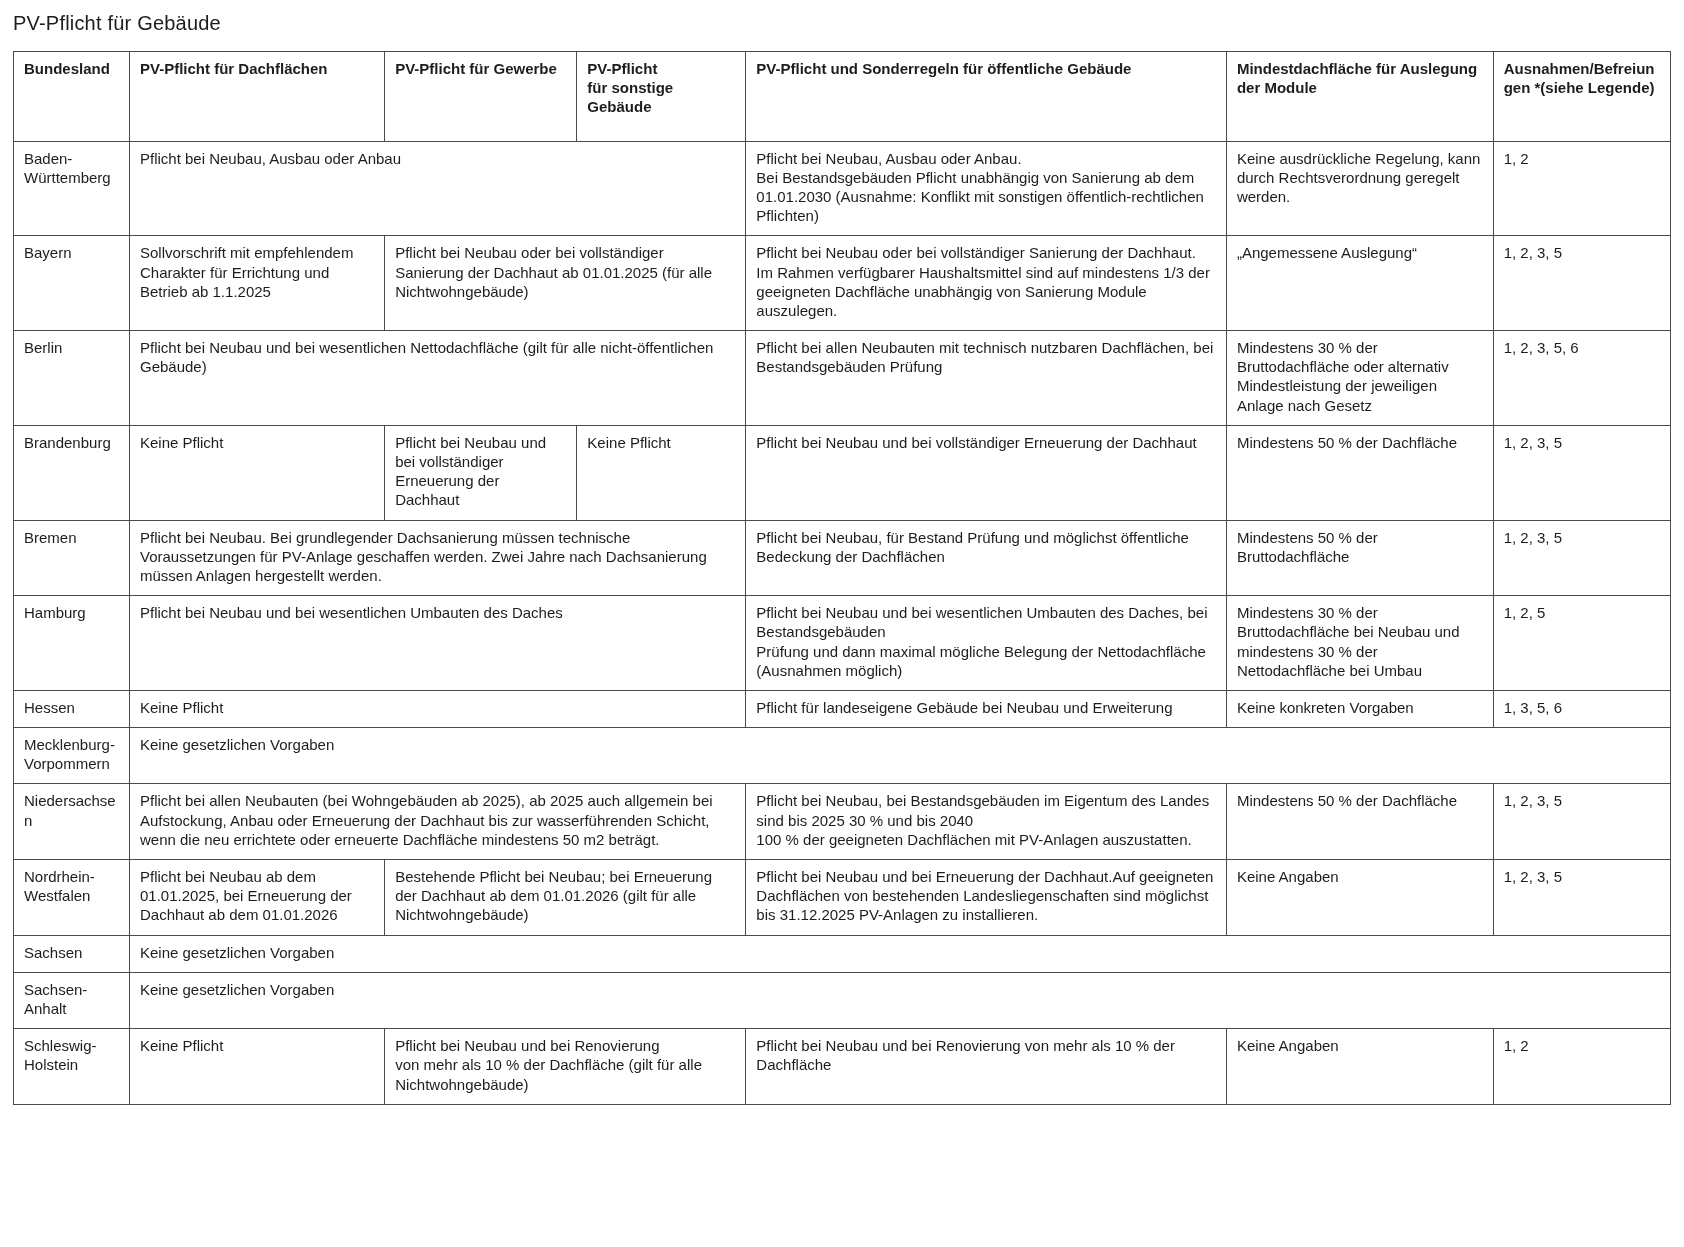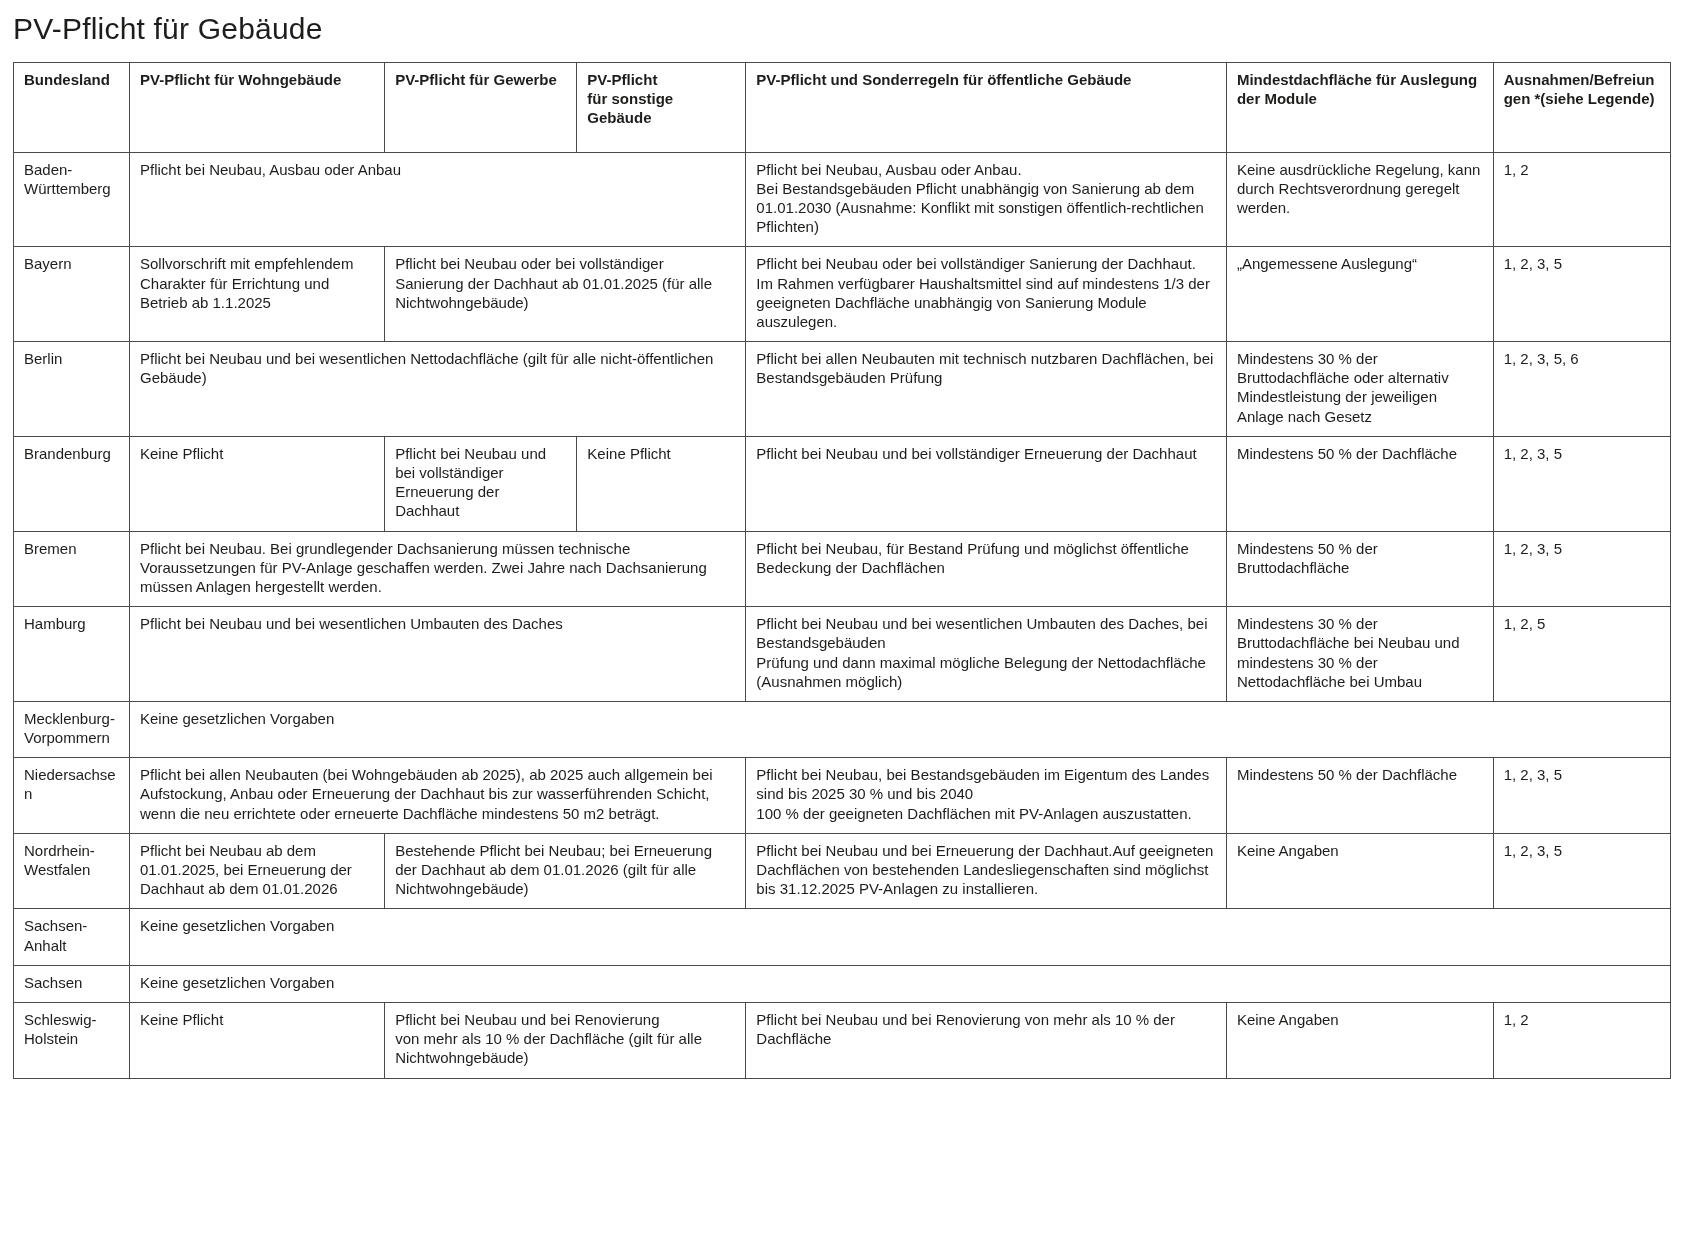--- a/index.html
+++ b/index.html
@@ -8,21 +8,21 @@
     background: #ffffff;
     color: #1d1d1b;
     font-family: "Liberation Sans", "DejaVu Sans", sans-serif;
   }
   .page {
     width: 1684px;
     box-sizing: border-box;
     padding: 8px 13px 20px 13px;
   }
   .page-title {
-    font-size: 30px;
+    font-size: 20px;
     font-weight: 400;
     letter-spacing: 0.2px;
     margin: 4px 0 16px 0;
     color: #1d1d1b;
   }
   table.pv-table {
     width: 1658px;
     border-collapse: collapse;
     table-layout: fixed;
     border-radius: 29px;
@@ -61,21 +61,21 @@
         <col class="c2">
         <col class="c3">
         <col class="c4">
         <col class="c5">
         <col class="c6">
         <col class="c7">
     </colgroup>
     <thead>
       <tr>
           <th>Bundesland</th>
-          <th>PV-Pflicht für Wohngebäude</th>
+          <th>PV-Pflicht für Dachflächen</th>
           <th>PV-Pflicht für Gewerbe</th>
           <th>PV-Pflicht
 für sonstige Gebäude</th>
           <th>PV-Pflicht und Sonderregeln für öffentliche Gebäude</th>
           <th>Mindestdachfläche für Auslegung der Module</th>
           <th>Ausnahmen/Befreiungen *(siehe Legende)</th>
         </tr>
     </thead>
     <tbody>
         <tr>
@@ -120,45 +120,52 @@
         </tr>
         <tr>
           <td>Hamburg</td>
           <td colspan="3">Pflicht bei Neubau und bei wesentlichen Umbauten des Daches</td>
           <td>Pflicht bei Neubau und bei wesentlichen Umbauten des Daches, bei Bestandsgebäuden
 Prüfung und dann maximal mögliche Belegung der Nettodachfläche (Ausnahmen möglich)</td>
           <td>Mindestens 30 % der Bruttodachfläche bei Neubau und mindestens 30 % der Nettodachfläche bei Umbau</td>
           <td>1, 2, 5</td>
         </tr>
         <tr>
+          <td>Hessen</td>
+          <td colspan="3">Keine Pflicht</td>
+          <td>Pflicht für landeseigene Gebäude bei Neubau und Erweiterung</td>
+          <td>Keine konkreten Vorgaben</td>
+          <td>1, 3, 5, 6</td>
+        </tr>
+        <tr>
           <td>Mecklenburg-Vorpommern</td>
           <td colspan="6">Keine gesetzlichen Vorgaben</td>
         </tr>
         <tr>
           <td>Niedersachsen</td>
           <td colspan="3">Pflicht bei allen Neubauten (bei Wohngebäuden ab 2025), ab 2025 auch allgemein bei Aufstockung, Anbau oder Erneuerung der Dachhaut bis zur wasserführenden Schicht, wenn die neu errichtete oder erneuerte Dachfläche mindestens 50 m2 beträgt.</td>
           <td>Pflicht bei Neubau, bei Bestandsgebäuden im Eigentum des Landes sind bis 2025 30 % und bis 2040
 100 % der geeigneten Dachflächen mit PV-Anlagen auszustatten.</td>
           <td>Mindestens 50 % der Dachfläche</td>
           <td>1, 2, 3, 5</td>
         </tr>
         <tr>
           <td>Nordrhein-Westfalen</td>
           <td>Pflicht bei Neubau ab dem 01.01.2025, bei Erneuerung der Dachhaut ab dem 01.01.2026</td>
           <td colspan="2">Bestehende Pflicht bei Neubau; bei Erneuerung der Dachhaut ab dem 01.01.2026 (gilt für alle Nichtwohngebäude)</td>
           <td>Pflicht bei Neubau und bei Erneuerung der Dachhaut.Auf geeigneten Dachflächen von bestehenden Landesliegenschaften sind möglichst bis 31.12.2025 PV-Anlagen zu installieren.</td>
           <td>Keine Angaben</td>
           <td>1, 2, 3, 5</td>
         </tr>
         <tr>
-          <td>Sachsen-Anhalt</td>
+          <td>Sachsen</td>
           <td colspan="6">Keine gesetzlichen Vorgaben</td>
         </tr>
         <tr>
-          <td>Sachsen</td>
+          <td>Sachsen-Anhalt</td>
           <td colspan="6">Keine gesetzlichen Vorgaben</td>
         </tr>
         <tr>
           <td>Schleswig-Holstein</td>
           <td>Keine Pflicht</td>
           <td colspan="2">Pflicht bei Neubau und bei Renovierung
 von mehr als 10 % der Dachfläche (gilt für alle Nichtwohngebäude)</td>
           <td>Pflicht bei Neubau und bei Renovierung von mehr als 10 % der Dachfläche</td>
           <td>Keine Angaben</td>
           <td>1, 2</td>

